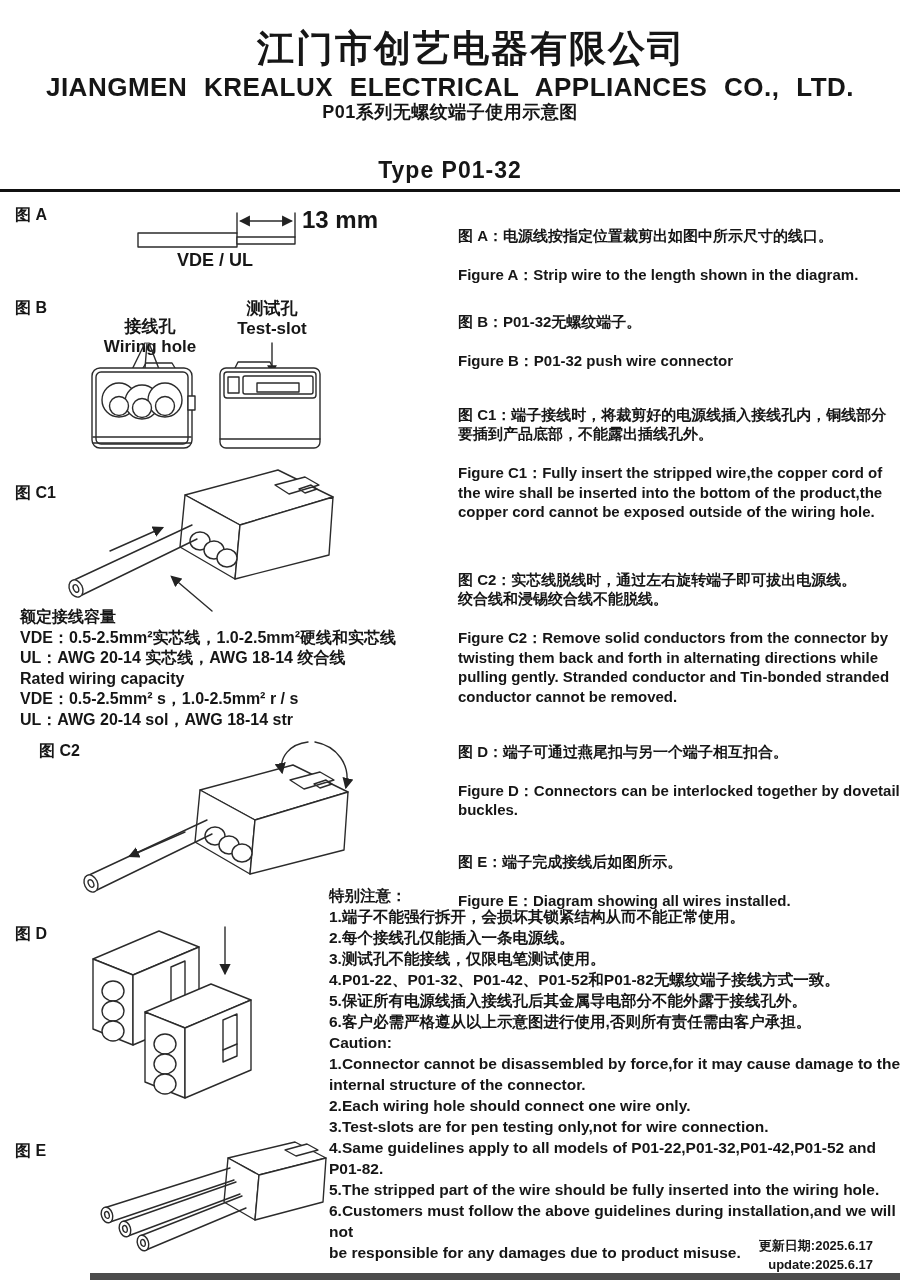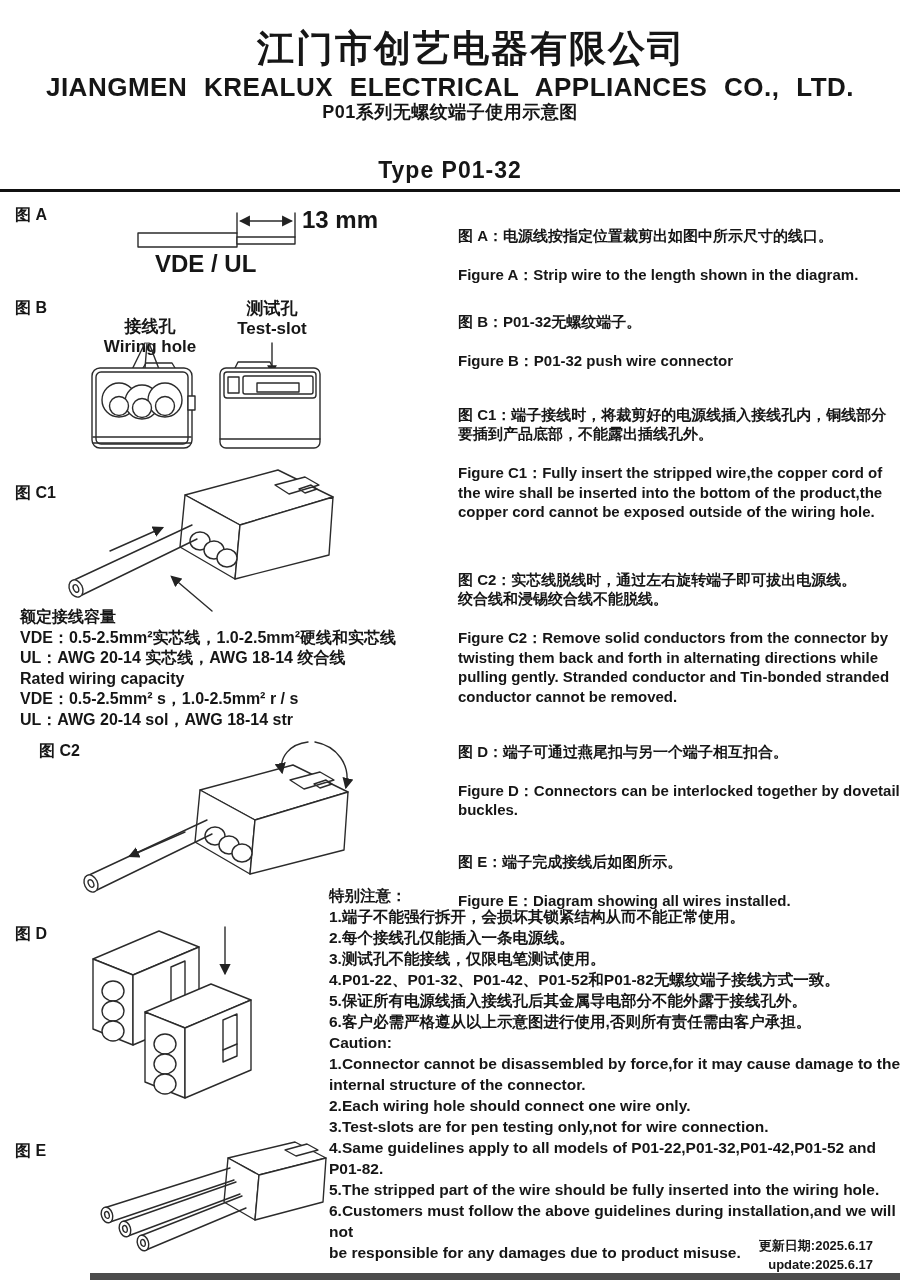--- a/index.html
+++ b/index.html
@@ -57,21 +57,21 @@
         <path d="M0,0 L10,5 L0,10 Z" fill="#222"></path>
       </marker>
     </defs>
     <rect class="fw" x="38" y="33" width="99" height="14"></rect>
     <rect class="fw" x="137" y="37" width="58" height="7"></rect>
     <path class="ln" d="M137,13 L137,33"></path>
     <path class="ln" d="M195,13 L195,37"></path>
     <line class="ln" x1="141" y1="21" x2="191" y2="21" marker-start="url(#arA)" marker-end="url(#arA)"></line>
   </svg>
   <div class="abs b" style="left:302px;top:206px;font-size:24px;">13 mm</div>
-  <div class="abs b" style="left:155px;top:250px;width:120px;font-size:24px;">VDE / UL</div>
+  <div class="abs b" style="left:155px;top:250px;width:120px;text-align:center;font-size:18px;">VDE / UL</div>
 
   <div class="abs figlab" style="top:298px;">图 B</div>
   <div class="abs dlab prel" style="left:90px;top:317px;width:120px;">接线孔
 Wiring hole</div>
   <div class="abs dlab prel" style="left:212px;top:299px;width:120px;">测试孔
 Test-slot</div>
 
   <svg class="abs" style="left:85px;top:340px;" width="320" height="118" viewBox="0 0 320 118">
     <defs>
       <marker id="arB" viewBox="0 0 10 10" refX="8" refY="5" markerWidth="7" markerHeight="7" orient="auto-start-reverse">

